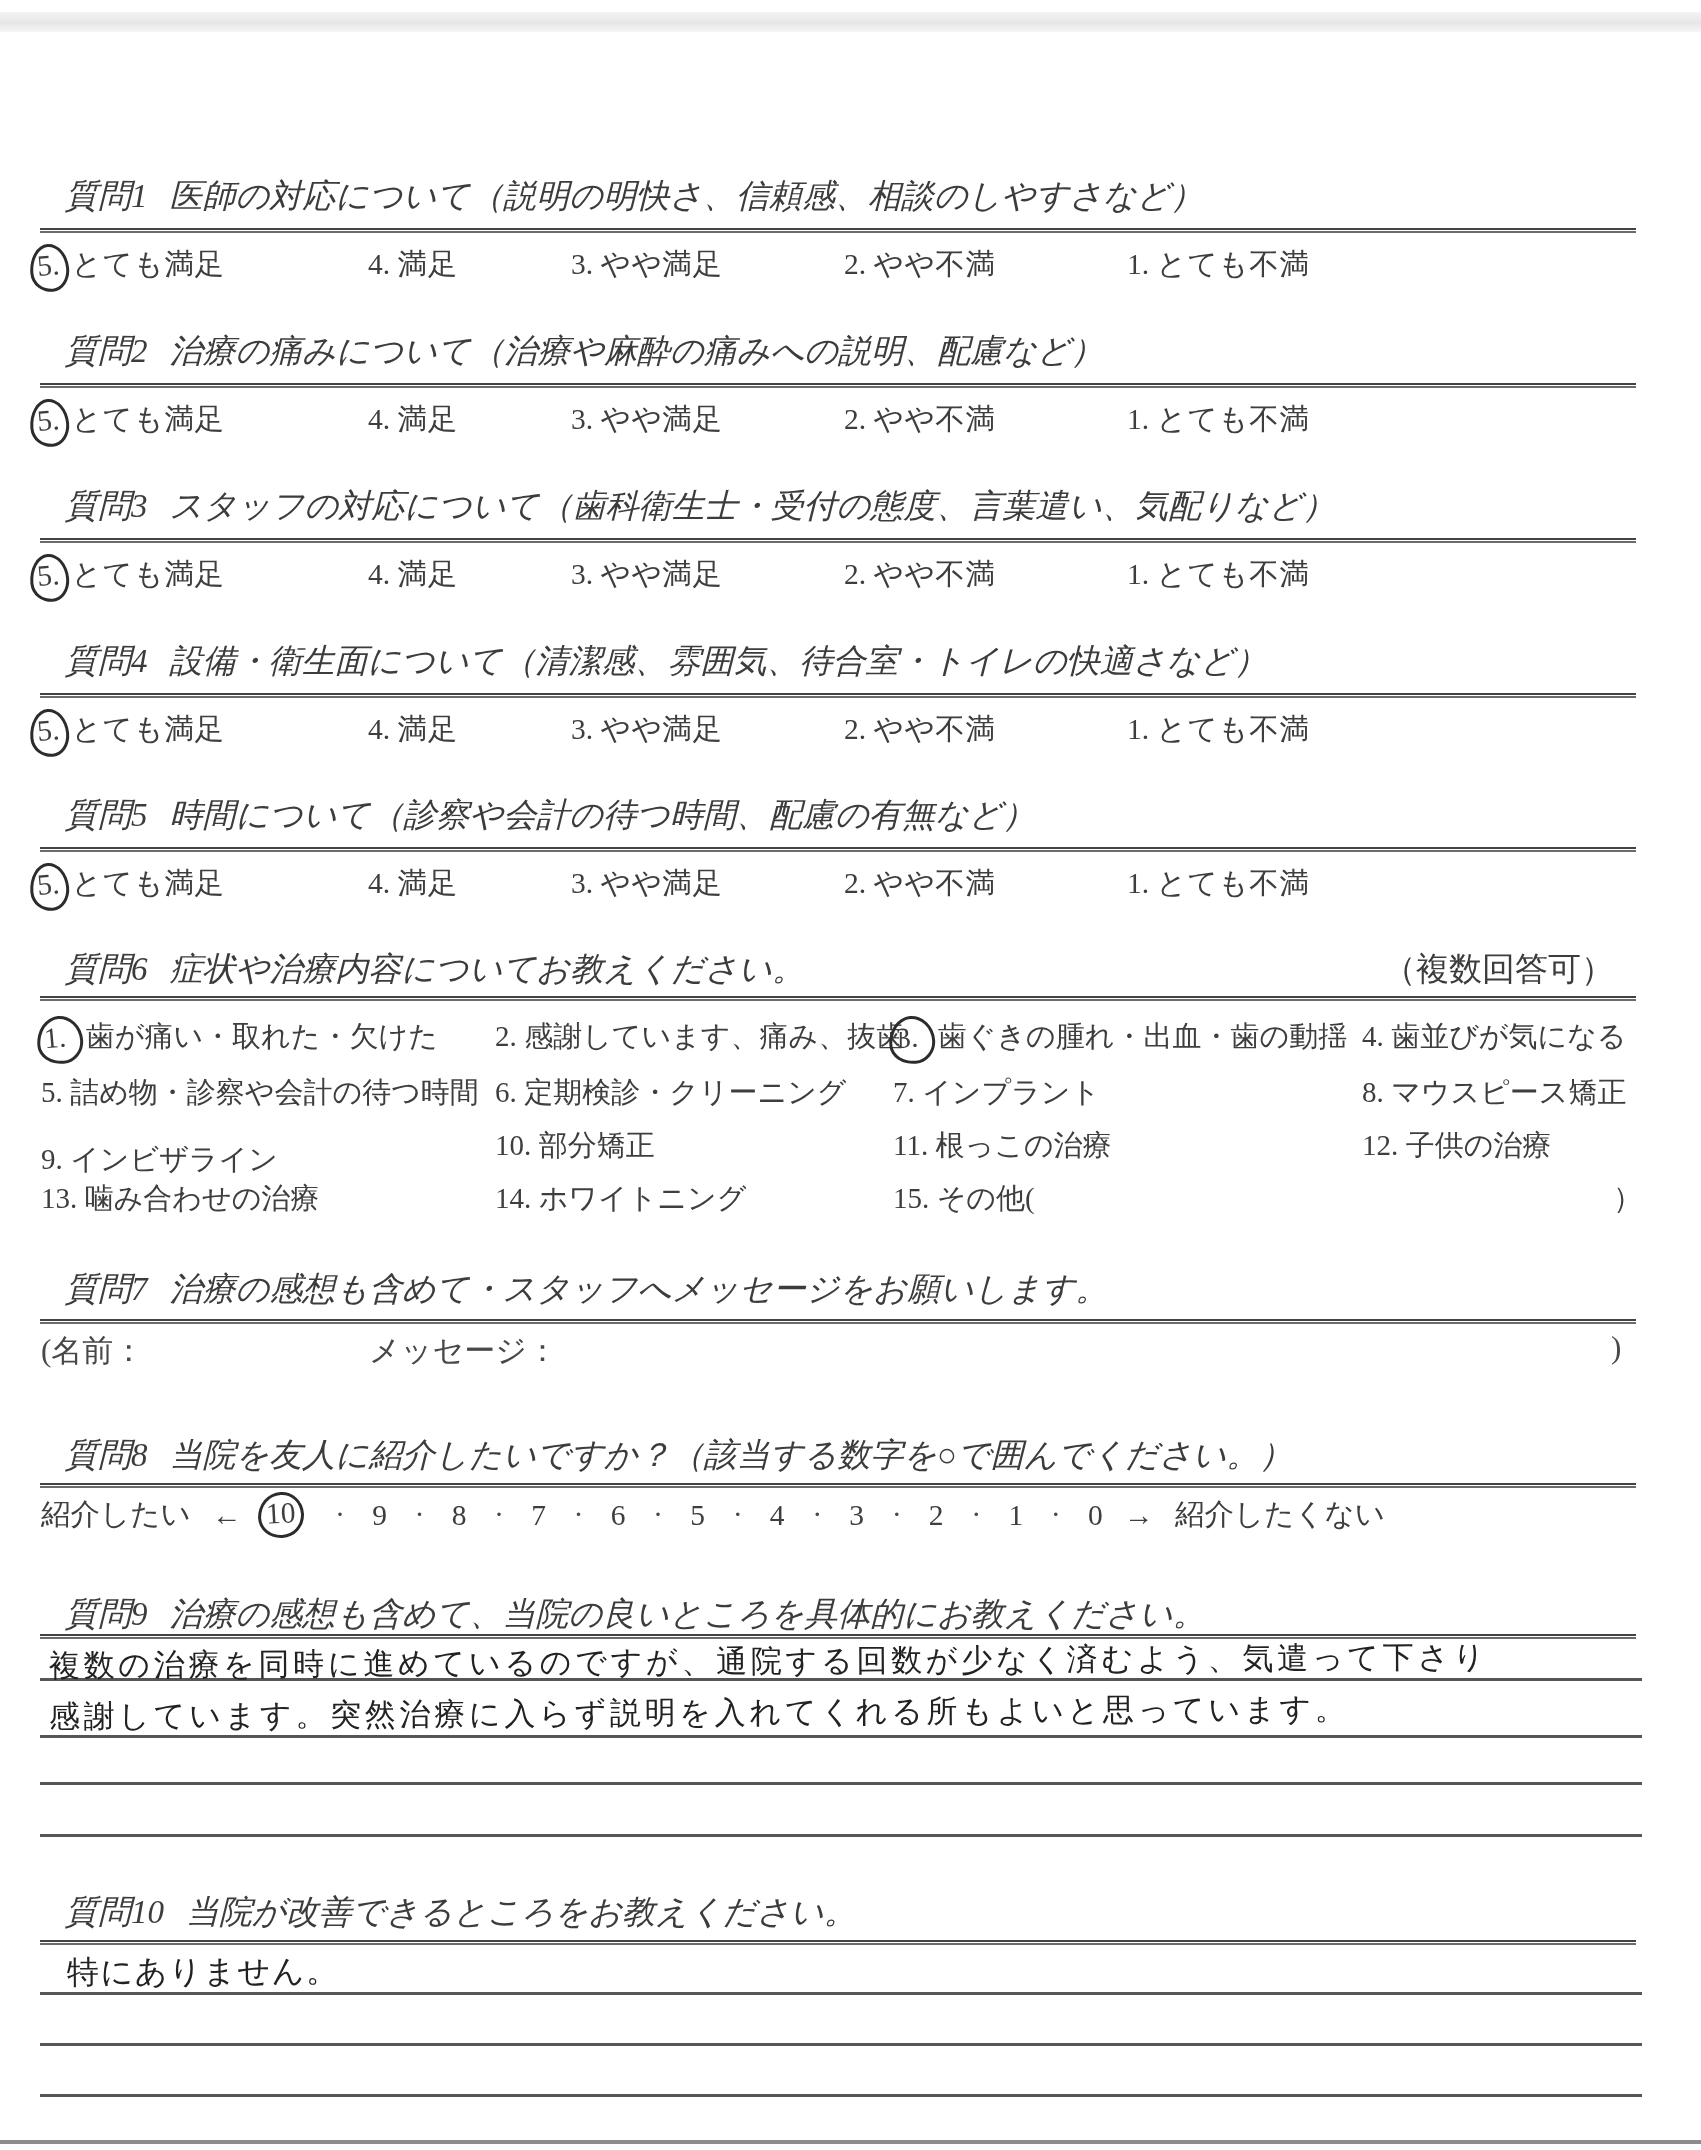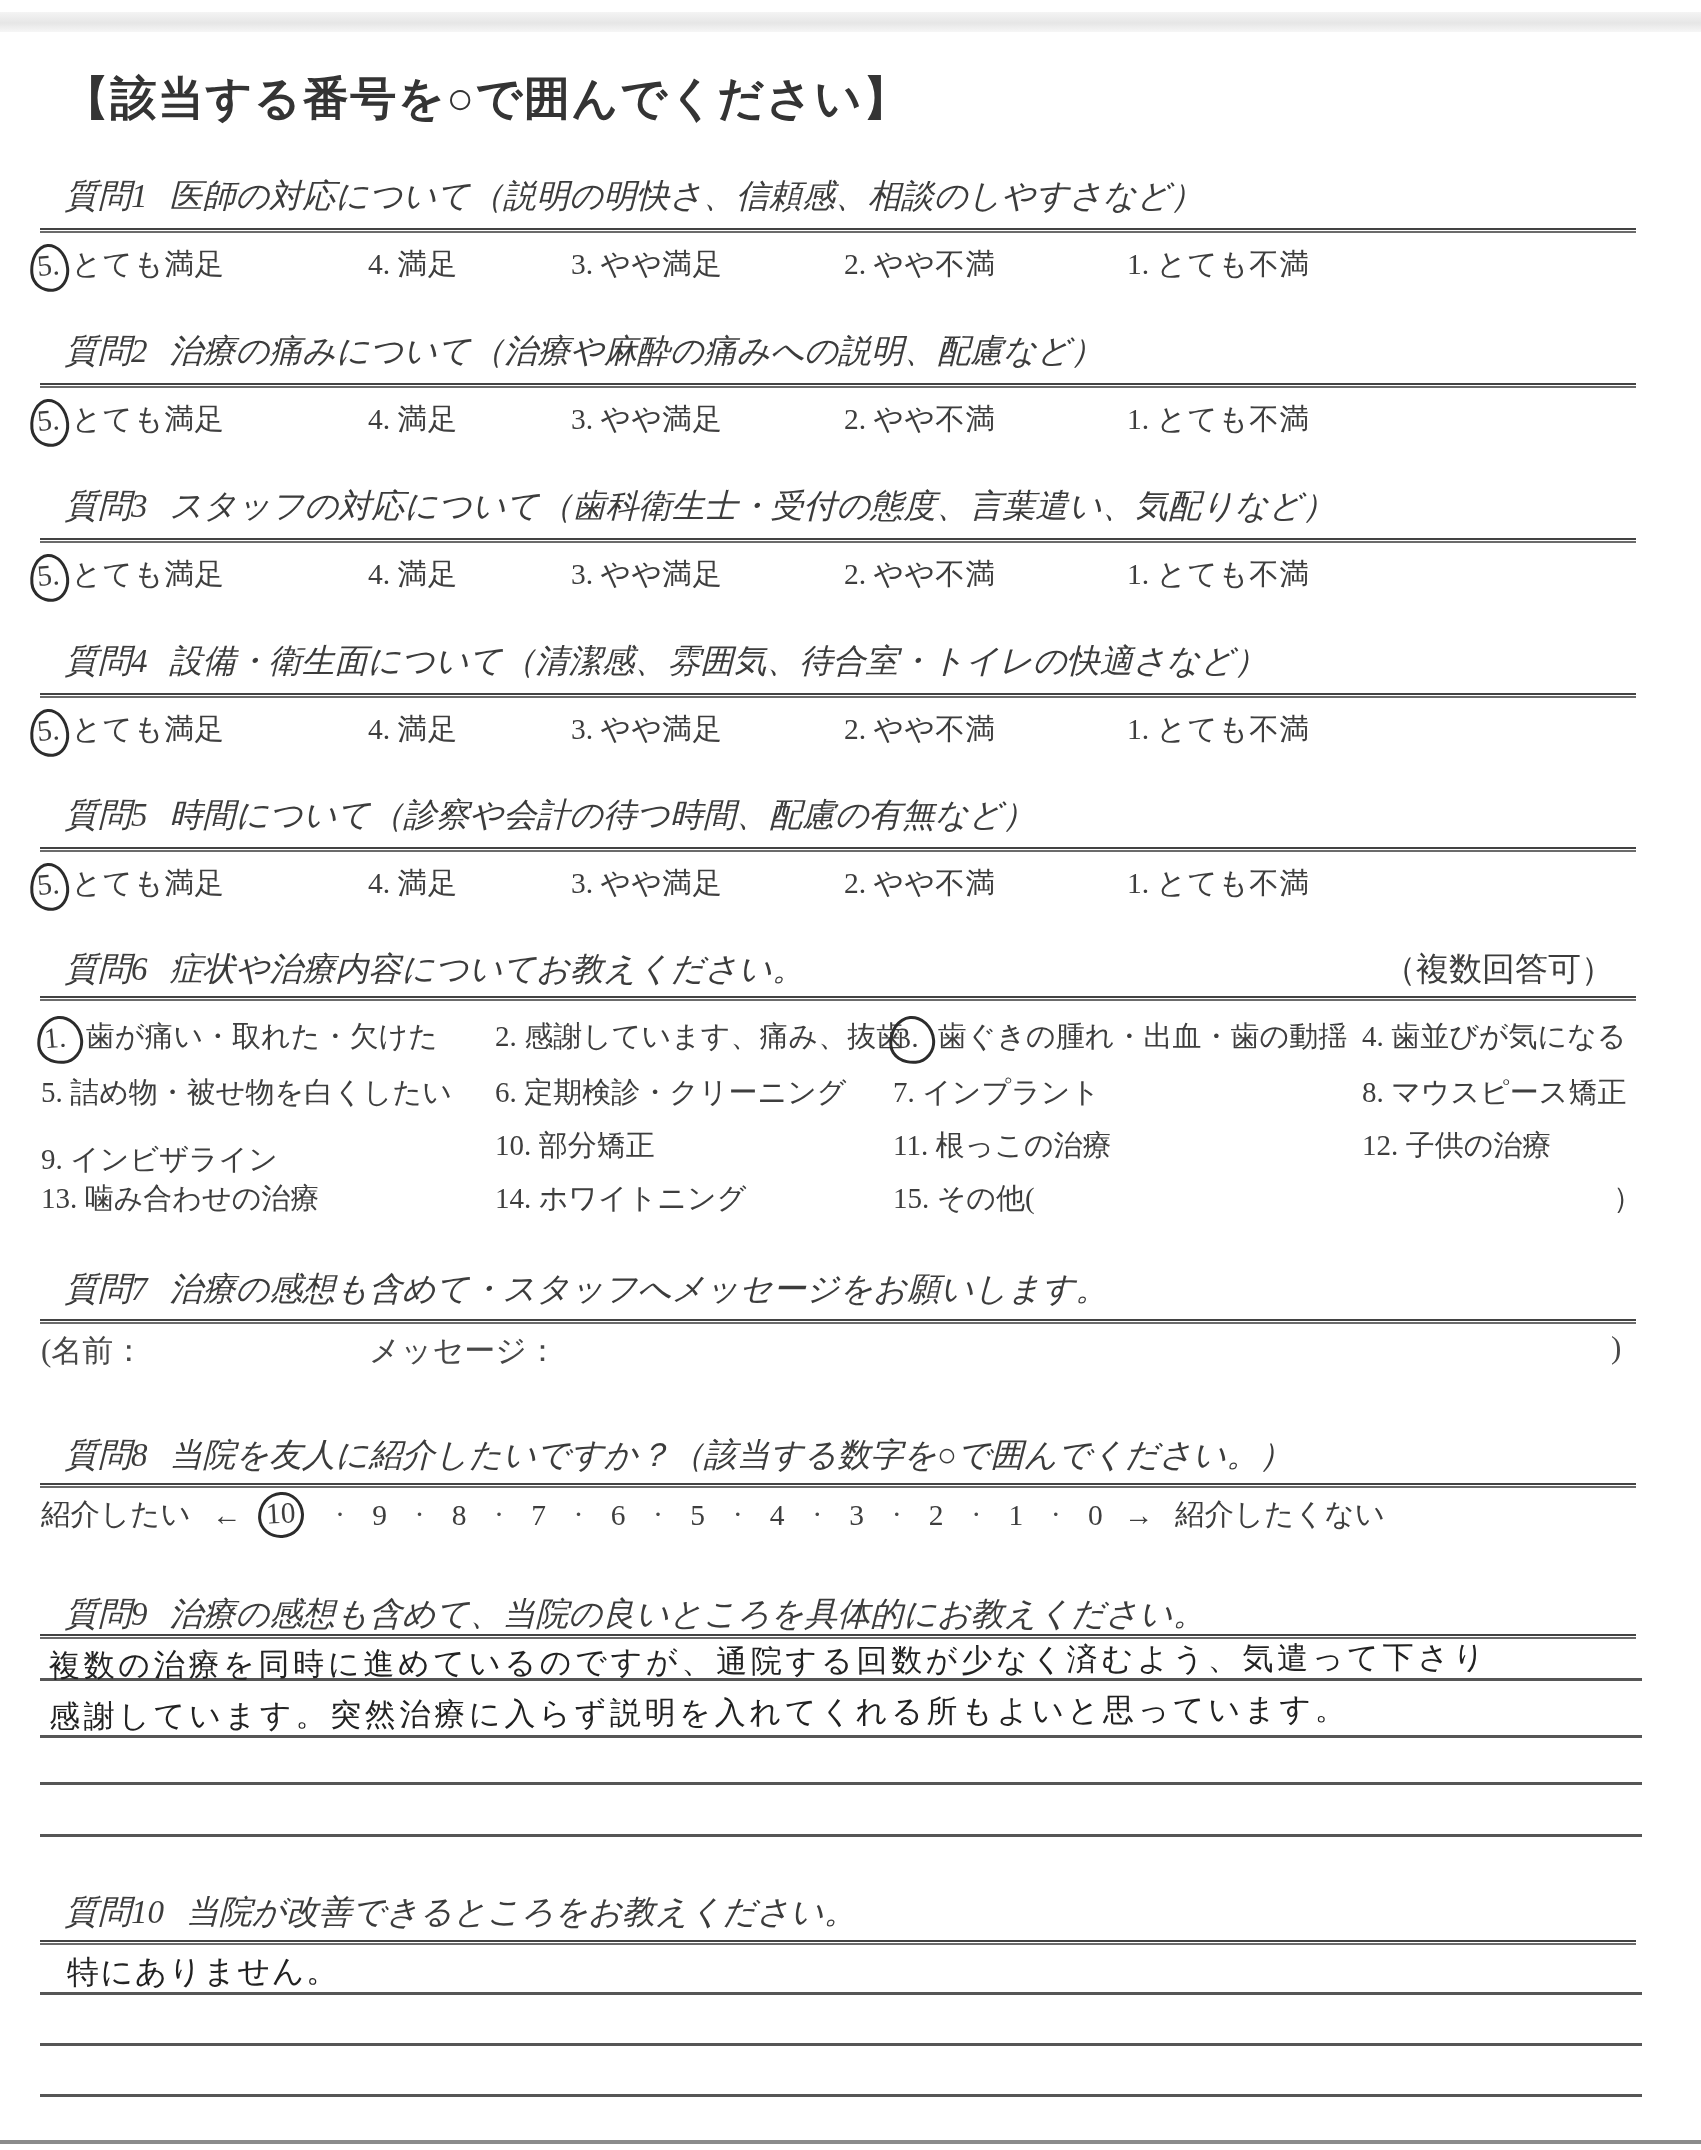--- a/index.html
+++ b/index.html
@@ -47,21 +47,20 @@
   .handwriting { font-family:"DejaVu Sans","Liberation Sans",sans-serif; color:#222222;
     font-size:31px; letter-spacing:3.7px; white-space:nowrap; transform:rotate(-0.35deg);
     transform-origin:left bottom; }
   .bottom-edge-line { position:absolute; left:0; top:2140px; width:1701px; height:4.4px; background:#8b8b8b; }
 </style>
 </head>
 <body>
 
 <div class="sheet">
   <div class="scan-band"></div>
-  <h1 class="page-title">【該当する番号を○で囲んでください】</h1>
 
   <section class="q-block" style="top:174px">
     <header class="q-header">
       <span class="q-num">質問1</span><span class="q-title">医師の対応について（説明の明快さ、信頼感、相談のしやすさなど）</span>
     </header>
     <div class="rule" style="top:54px"></div>
     <div class="opt-row" style="top:71px">
       <span class="opt" style="left:34px"><span class="hand-circle"><span class="num">5.</span></span><span class="lbl">とても満足</span></span>
       <span class="opt" style="left:368px"><span class="num">4.</span><span class="lbl">満足</span></span>
       <span class="opt" style="left:571px"><span class="num">3.</span><span class="lbl">やや満足</span></span>
@@ -131,21 +130,21 @@
       <span class="q-num">質問6</span><span class="q-title">症状や治療内容についてお教えください。</span>
     </header>
     <span class="q-note">（複数回答可）</span>
     <div class="rule" style="top:49px"></div>
 
     <span class="multi-item" style="left:41px;top:70px"><span class="hand-circle"><span class="num">1.</span></span><span>歯が痛い・取れた・欠けた</span></span>
     <span class="multi-item" style="left:495px;top:70px"><span class="num">2.</span><span>感謝しています、痛み、抜歯</span></span>
     <span class="multi-item" style="left:893px;top:70px"><span class="hand-circle"><span class="num">3.</span></span><span>歯ぐきの腫れ・出血・歯の動揺</span></span>
     <span class="multi-item" style="left:1362px;top:70px"><span class="num">4.</span><span>歯並びが気になる</span></span>
 
-    <span class="multi-item" style="left:41px;top:126px"><span class="num">5.</span><span>詰め物・被せ物を白くしたい</span></span>
+    <span class="multi-item" style="left:41px;top:126px"><span class="num">5.</span><span>詰め物・診察や会計の待つ時間</span></span>
     <span class="multi-item" style="left:495px;top:126px"><span class="num">6.</span><span>定期検診・クリーニング</span></span>
     <span class="multi-item" style="left:893px;top:126px"><span class="num">7.</span><span>インプラント</span></span>
     <span class="multi-item" style="left:1362px;top:126px"><span class="num">8.</span><span>マウスピース矯正</span></span>
 
     <span class="multi-item" style="left:41px;top:193px"><span class="num">9.</span><span>インビザライン</span></span>
     <span class="multi-item" style="left:495px;top:179px"><span class="num">10.</span><span>部分矯正</span></span>
     <span class="multi-item" style="left:893px;top:179px"><span class="num">11.</span><span>根っこの治療</span></span>
     <span class="multi-item" style="left:1362px;top:179px"><span class="num">12.</span><span>子供の治療</span></span>
 
     <span class="multi-item" style="left:41px;top:232px"><span class="num">13.</span><span>噛み合わせの治療</span></span>

